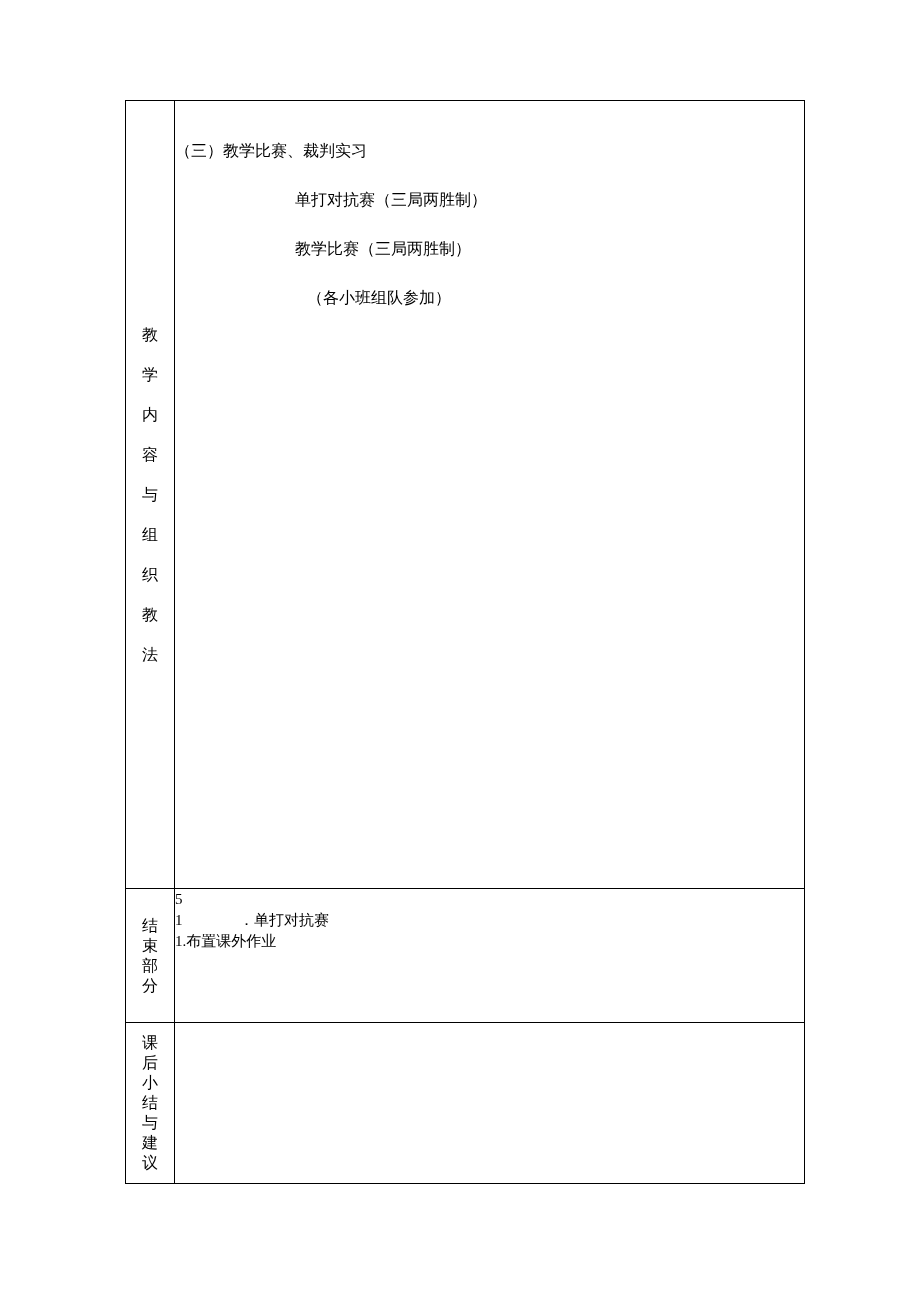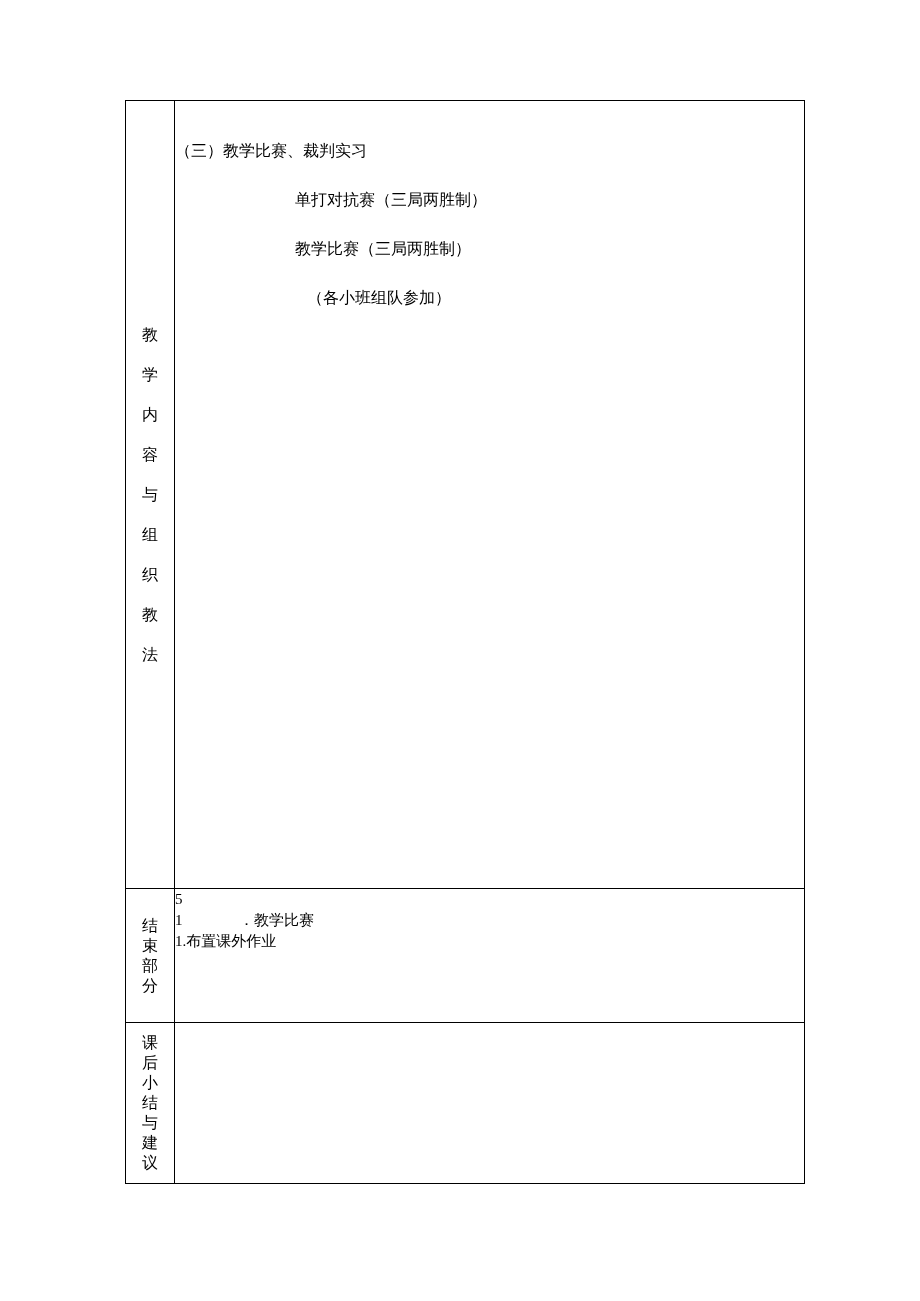--- a/index.html
+++ b/index.html
@@ -104,21 +104,21 @@
         <div class="vertical-label tight">
           <span>结</span>
           <span>束</span>
           <span>部</span>
           <span>分</span>
         </div>
       </td>
       <td class="closing-cell">
         <div>5</div>
         <div>
-          <span class="closing-num">1</span><span class="closing-gap"></span><span>．教学比赛</span>
+          <span class="closing-num">1</span><span class="closing-gap"></span><span>．单打对抗赛</span>
         </div>
         <div>1.布置课外作业</div>
       </td>
     </tr>
     <tr class="row3">
       <td class="side-label">
         <div class="vertical-label tight">
           <span>课</span>
           <span>后</span>
           <span>小</span>

